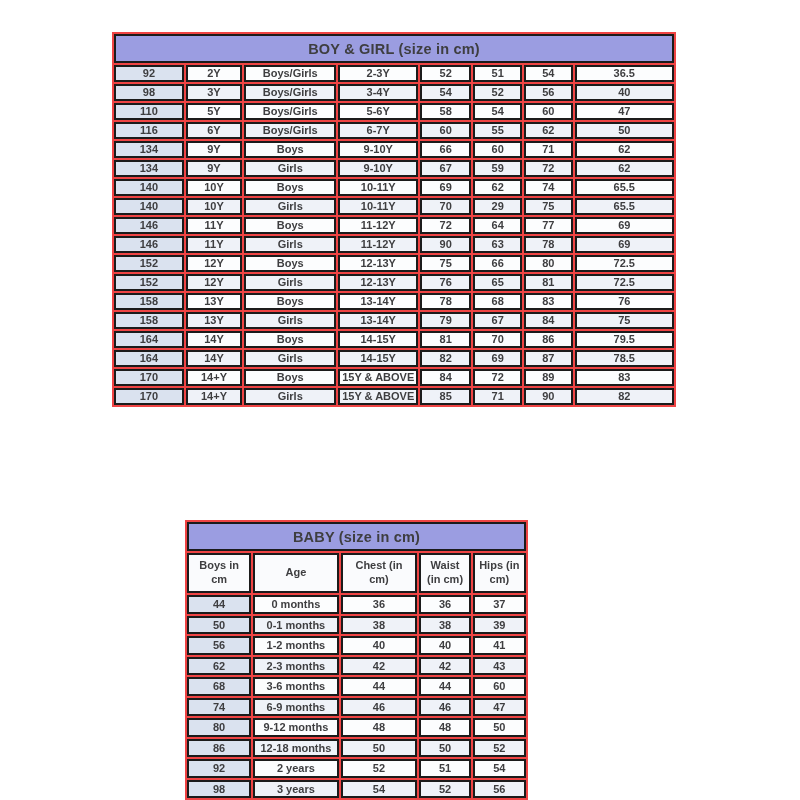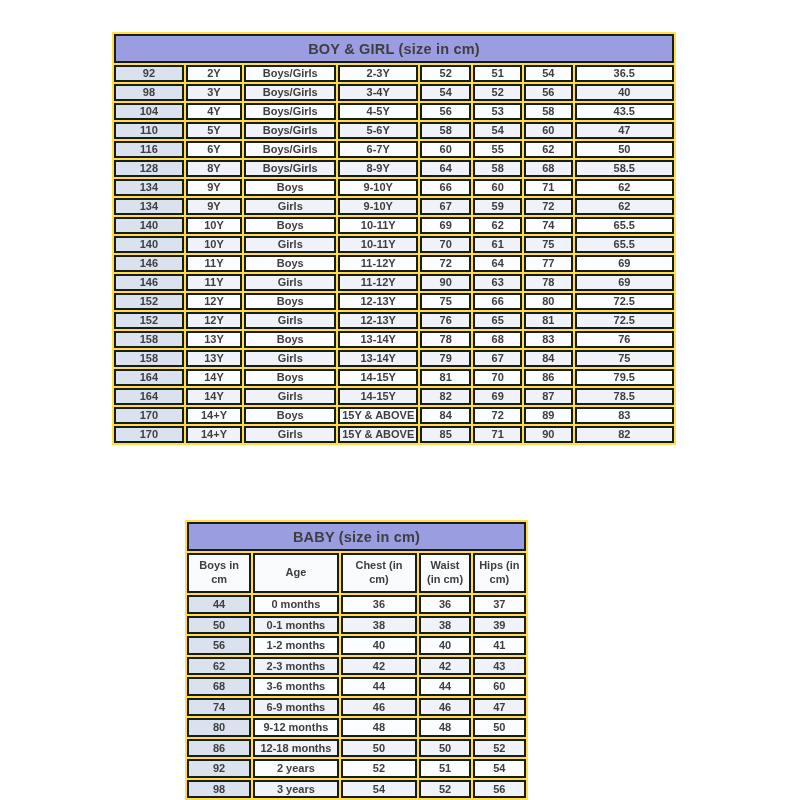--- a/index.html
+++ b/index.html
@@ -20,21 +20,21 @@
   .table-wrap {
     position: absolute;
   }
   .wrap-boy-girl { left: 112px; top: 32px; width: 564px; }
   .wrap-baby     { left: 185px; top: 520px; width: 343px; }
 
   table.size-table {
     width: 100%;
     border-collapse: separate;
     border-spacing: 2px;
-    background: #fde047;
+    background: #ef4444;
     table-layout: fixed;
   }
   table.size-table th,
   table.size-table td {
     border: 2px solid var(--border, #1b1b1b);
     text-align: center;
     vertical-align: middle;
     color: var(--cell-text, #3e3e40);
     font-weight: 700;
     overflow: hidden;
@@ -102,60 +102,40 @@
             <td class="size-col">98</td>
             <td>3Y</td>
             <td>Boys/Girls</td>
             <td>3-4Y</td>
             <td>54</td>
             <td>52</td>
             <td>56</td>
             <td>40</td>
           </tr>
           <tr>
-            <td class="size-col">104</td>
-            <td>4Y</td>
-            <td>Boys/Girls</td>
-            <td>4-5Y</td>
-            <td>56</td>
-            <td>53</td>
-            <td>58</td>
-            <td>43.5</td>
-          </tr>
-          <tr>
             <td class="size-col">110</td>
             <td>5Y</td>
             <td>Boys/Girls</td>
             <td>5-6Y</td>
             <td>58</td>
             <td>54</td>
             <td>60</td>
             <td>47</td>
           </tr>
           <tr>
             <td class="size-col">116</td>
             <td>6Y</td>
             <td>Boys/Girls</td>
             <td>6-7Y</td>
             <td>60</td>
             <td>55</td>
             <td>62</td>
             <td>50</td>
           </tr>
           <tr>
-            <td class="size-col">128</td>
-            <td>8Y</td>
-            <td>Boys/Girls</td>
-            <td>8-9Y</td>
-            <td>64</td>
-            <td>58</td>
-            <td>68</td>
-            <td>58.5</td>
-          </tr>
-          <tr>
             <td class="size-col">134</td>
             <td>9Y</td>
             <td>Boys</td>
             <td>9-10Y</td>
             <td>66</td>
             <td>60</td>
             <td>71</td>
             <td>62</td>
           </tr>
           <tr>
@@ -177,21 +157,21 @@
             <td>62</td>
             <td>74</td>
             <td>65.5</td>
           </tr>
           <tr>
             <td class="size-col">140</td>
             <td>10Y</td>
             <td>Girls</td>
             <td>10-11Y</td>
             <td>70</td>
-            <td>61</td>
+            <td>29</td>
             <td>75</td>
             <td>65.5</td>
           </tr>
           <tr>
             <td class="size-col">146</td>
             <td>11Y</td>
             <td>Boys</td>
             <td>11-12Y</td>
             <td>72</td>
             <td>64</td>

